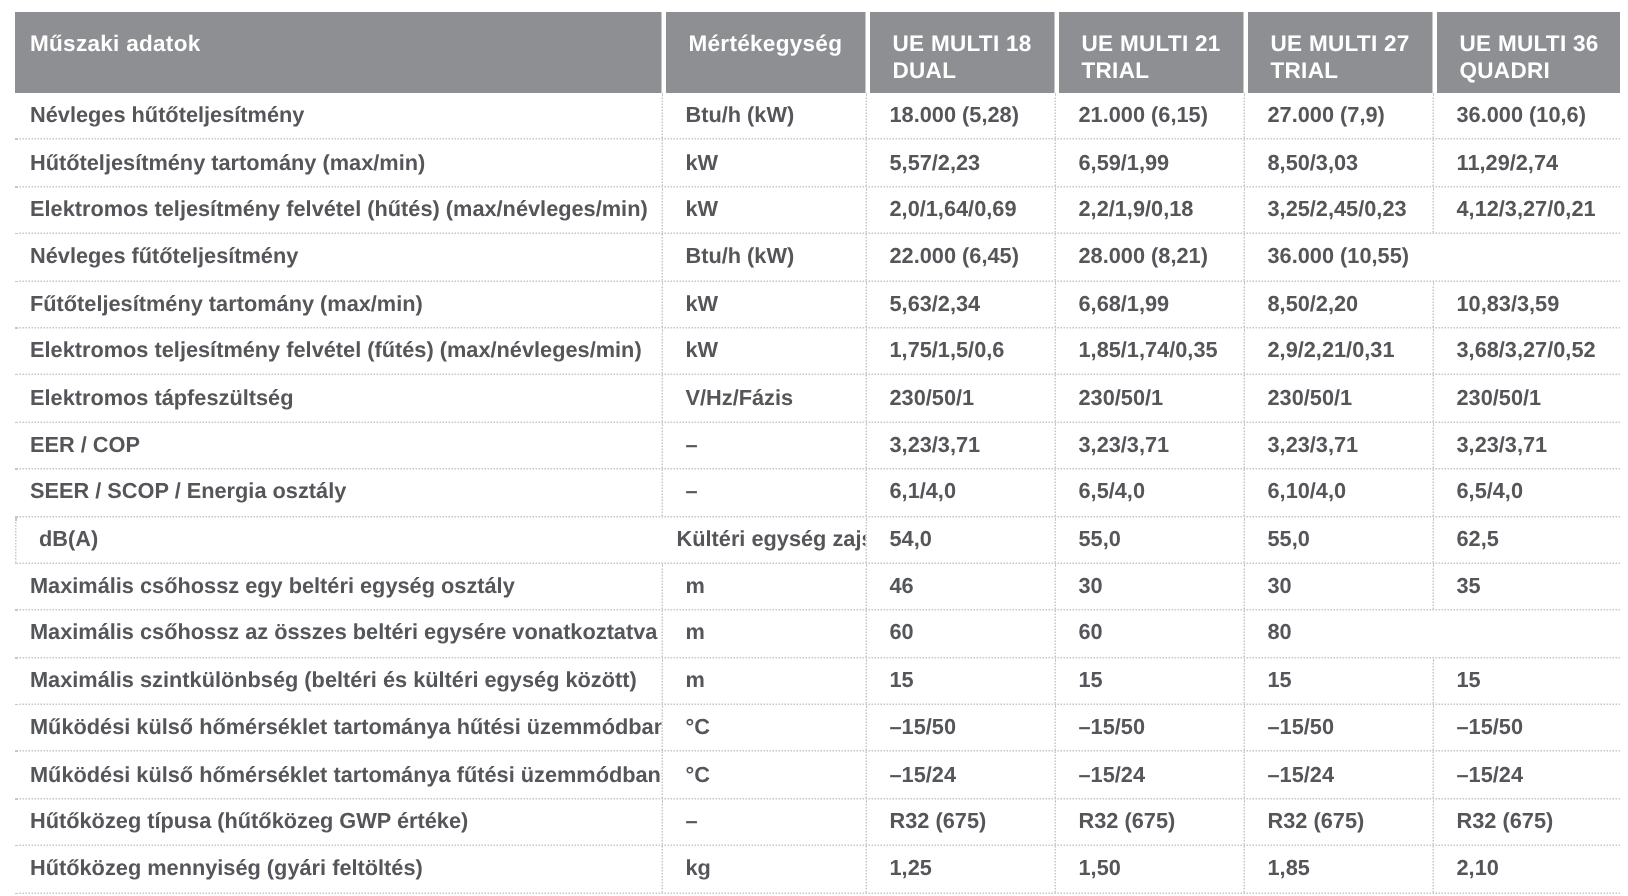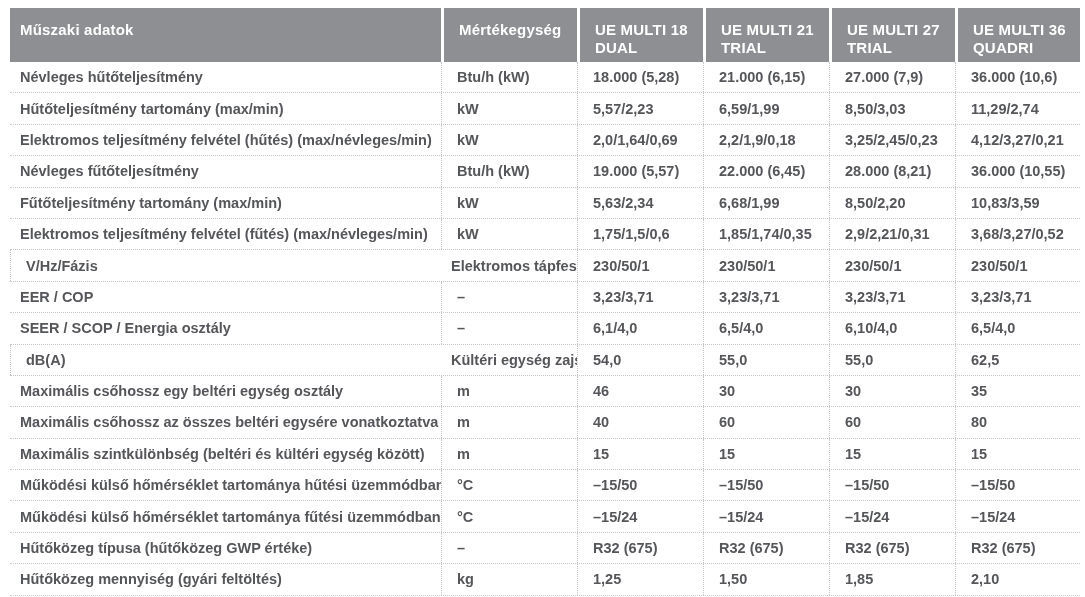--- a/index.html
+++ b/index.html
@@ -106,21 +106,20 @@
         <div class="cell c0">Elektromos teljesítmény felvétel (hűtés) (max/névleges/min)</div>
         <div class="cell c1">kW</div>
         <div class="cell c2">2,0/1,64/0,69</div>
         <div class="cell c3">2,2/1,9/0,18</div>
         <div class="cell c4">3,25/2,45/0,23</div>
         <div class="cell c5">4,12/3,27/0,21</div>
       </div>
       <div class="row">
         <div class="cell c0">Névleges fűtőteljesítmény</div>
         <div class="cell c1">Btu/h (kW)</div>
-        <div class="cell c2">19.000 (5,57)</div>
         <div class="cell c3">22.000 (6,45)</div>
         <div class="cell c4">28.000 (8,21)</div>
         <div class="cell c5">36.000 (10,55)</div>
       </div>
       <div class="row">
         <div class="cell c0">Fűtőteljesítmény tartomány (max/min)</div>
         <div class="cell c1">kW</div>
         <div class="cell c2">5,63/2,34</div>
         <div class="cell c3">6,68/1,99</div>
         <div class="cell c4">8,50/2,20</div>
@@ -128,22 +127,22 @@
       </div>
       <div class="row">
         <div class="cell c0">Elektromos teljesítmény felvétel (fűtés) (max/névleges/min)</div>
         <div class="cell c1">kW</div>
         <div class="cell c2">1,75/1,5/0,6</div>
         <div class="cell c3">1,85/1,74/0,35</div>
         <div class="cell c4">2,9/2,21/0,31</div>
         <div class="cell c5">3,68/3,27/0,52</div>
       </div>
       <div class="row">
+        <div class="cell c0">Elektromos tápfeszültség</div>
         <div class="cell c1">V/Hz/Fázis</div>
-        <div class="cell c0">Elektromos tápfeszültség</div>
         <div class="cell c2">230/50/1</div>
         <div class="cell c3">230/50/1</div>
         <div class="cell c4">230/50/1</div>
         <div class="cell c5">230/50/1</div>
       </div>
       <div class="row">
         <div class="cell c0">EER / COP</div>
         <div class="cell c1">–</div>
         <div class="cell c2">3,23/3,71</div>
         <div class="cell c3">3,23/3,71</div>
@@ -170,21 +169,20 @@
         <div class="cell c0">Maximális csőhossz egy beltéri egység osztály</div>
         <div class="cell c1">m</div>
         <div class="cell c2">46</div>
         <div class="cell c3">30</div>
         <div class="cell c4">30</div>
         <div class="cell c5">35</div>
       </div>
       <div class="row">
         <div class="cell c0">Maximális csőhossz az összes beltéri egysére vonatkoztatva</div>
         <div class="cell c1">m</div>
-        <div class="cell c2">40</div>
         <div class="cell c3">60</div>
         <div class="cell c4">60</div>
         <div class="cell c5">80</div>
       </div>
       <div class="row">
         <div class="cell c0">Maximális szintkülönbség (beltéri és kültéri egység között)</div>
         <div class="cell c1">m</div>
         <div class="cell c2">15</div>
         <div class="cell c3">15</div>
         <div class="cell c4">15</div>

